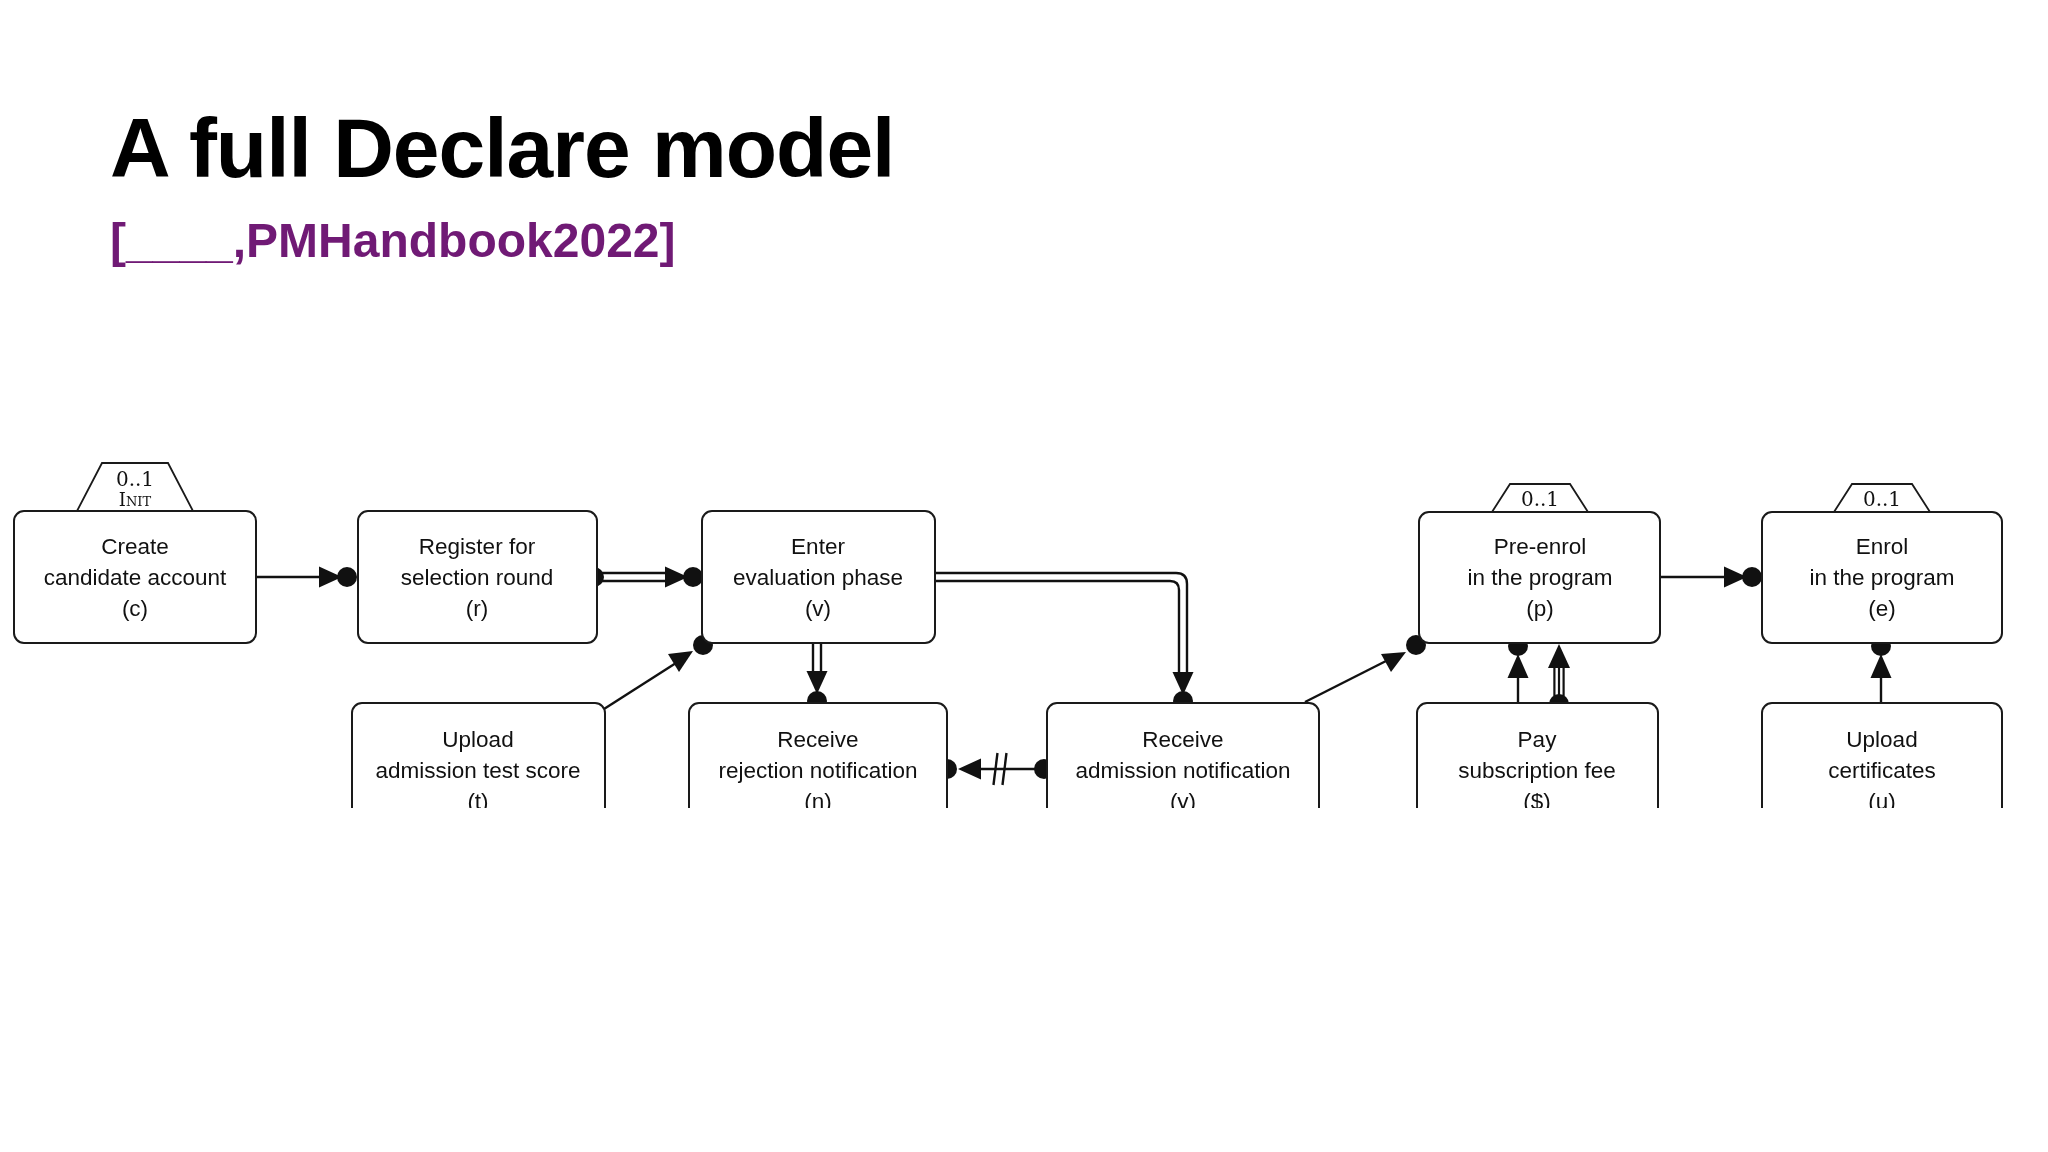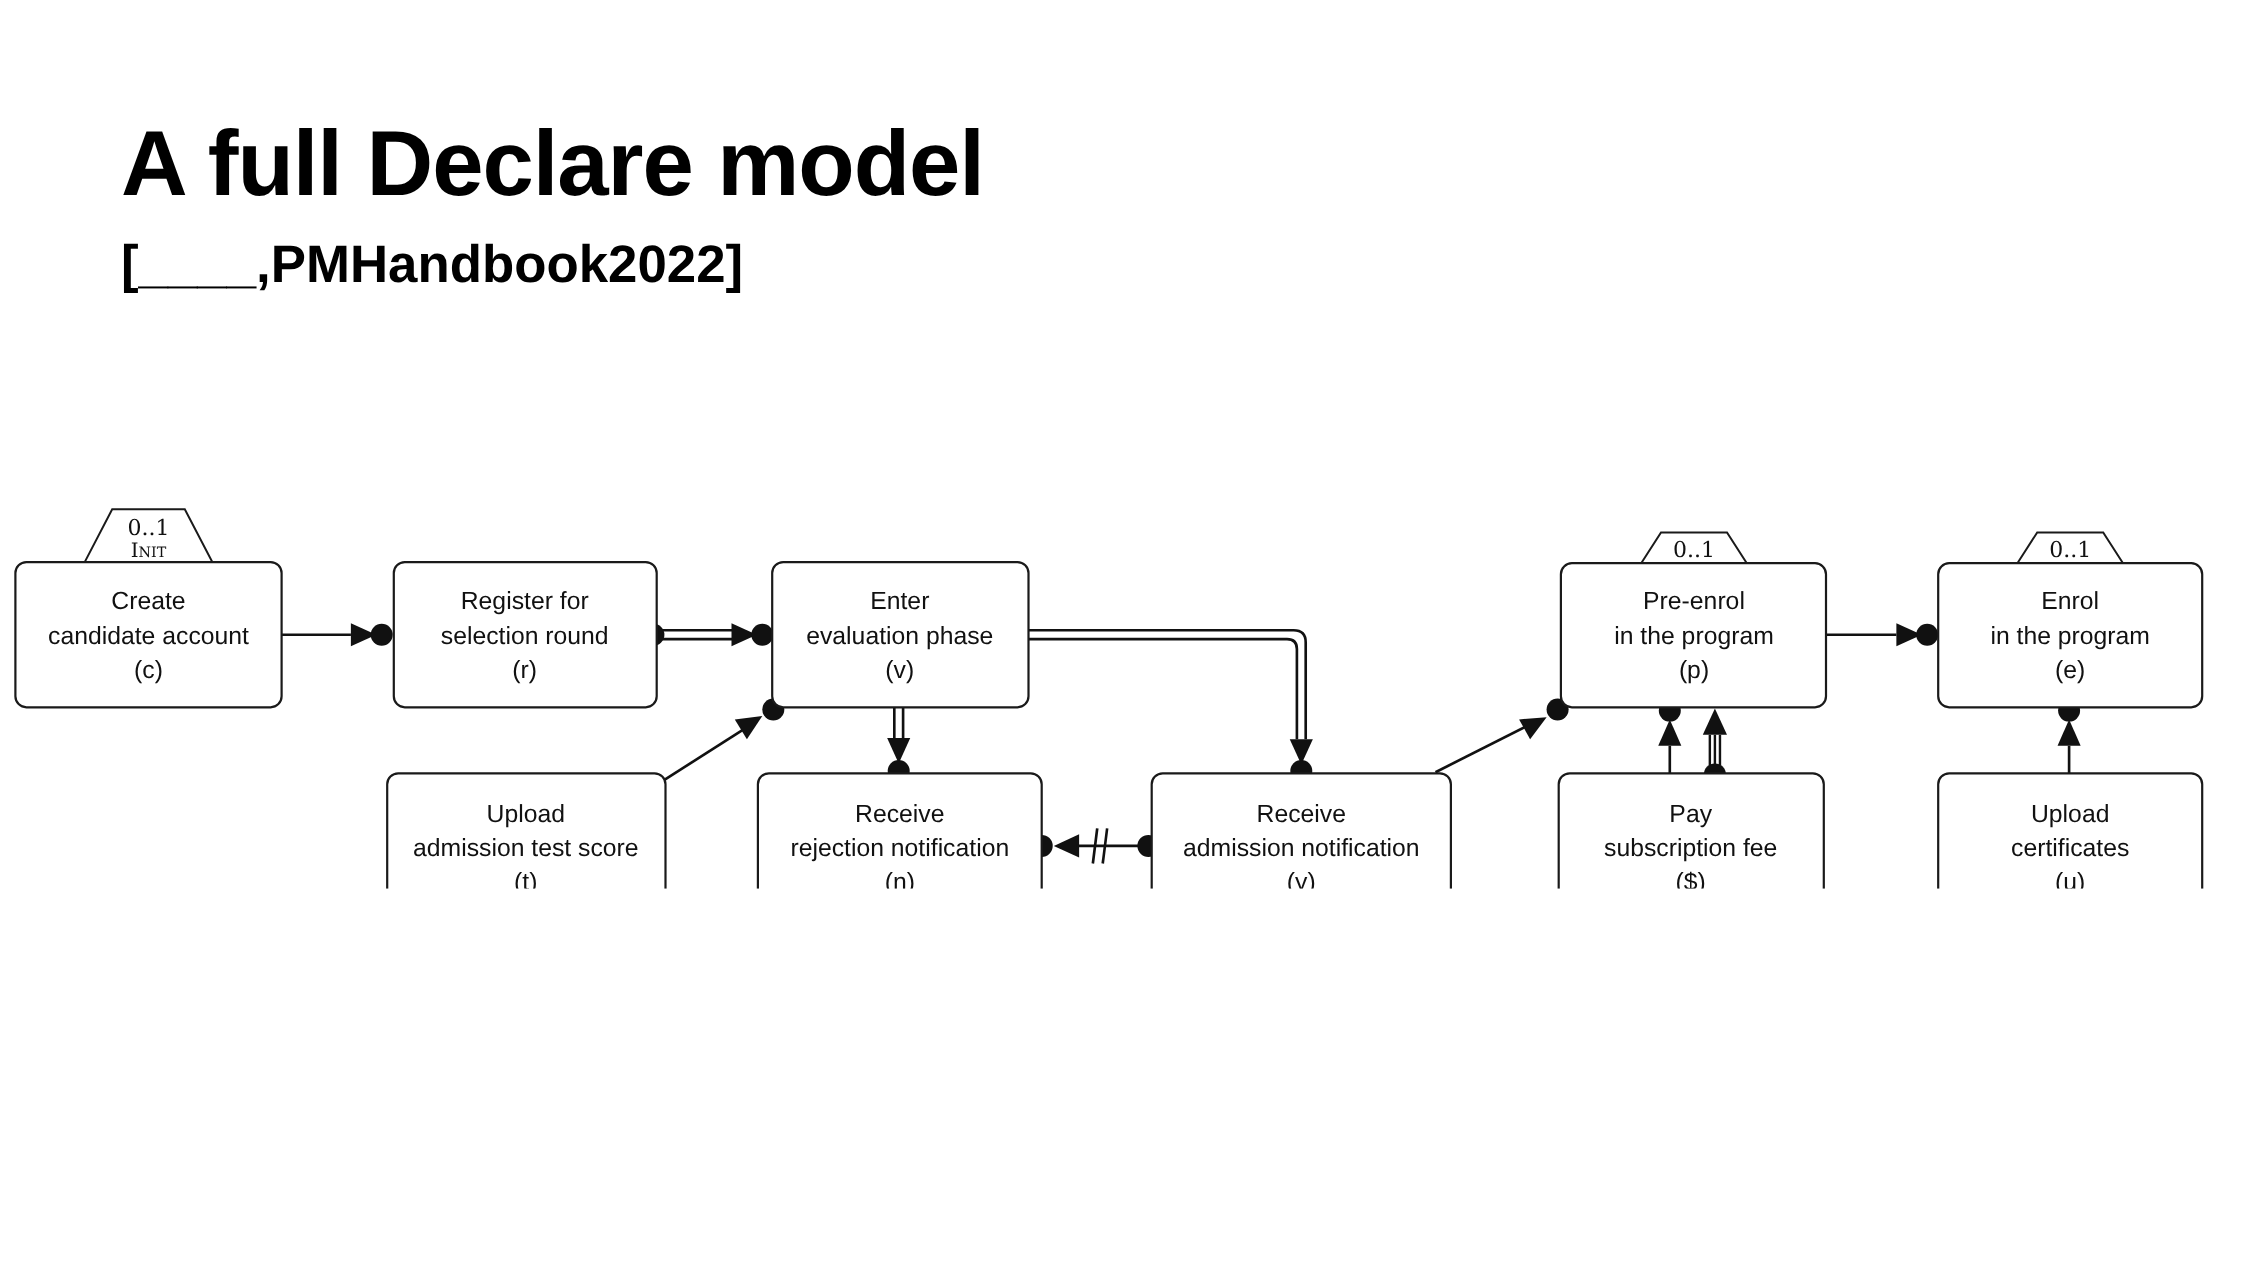--- a/index.html
+++ b/index.html
@@ -56,21 +56,21 @@
   .cline-thin { stroke: #111111; stroke-width: 2.2; fill: none; }
   .ball { fill: #111111; stroke: none; }
   .ahead { fill: #111111; stroke: none; }
 </style>
 </head>
 <body>
 
 <div class="slide">
 
   <div class="page-title">A full Declare model</div>
-  <div class="citation" style="color:#000000;">[____,PMHandbook2022]</div>
+  <div class="citation" style="color:#701a75;">[____,PMHandbook2022]</div>
 
   <svg class="diagram" width="2048" height="1152" viewBox="0 0 2048 1152">
 
     <g>
       <path class="tab-shape" d="M77 511 L102 463 L168 463 L193 511 Z"></path>
       <text class="tabtext" x="135" y="486">0..1</text>
       <text class="tabtext-sc" x="135" y="506">Init</text>
     </g>
     <g>
       <path class="tab-shape" d="M1492 512 L1510 484 L1570 484 L1588 512 Z"></path>

